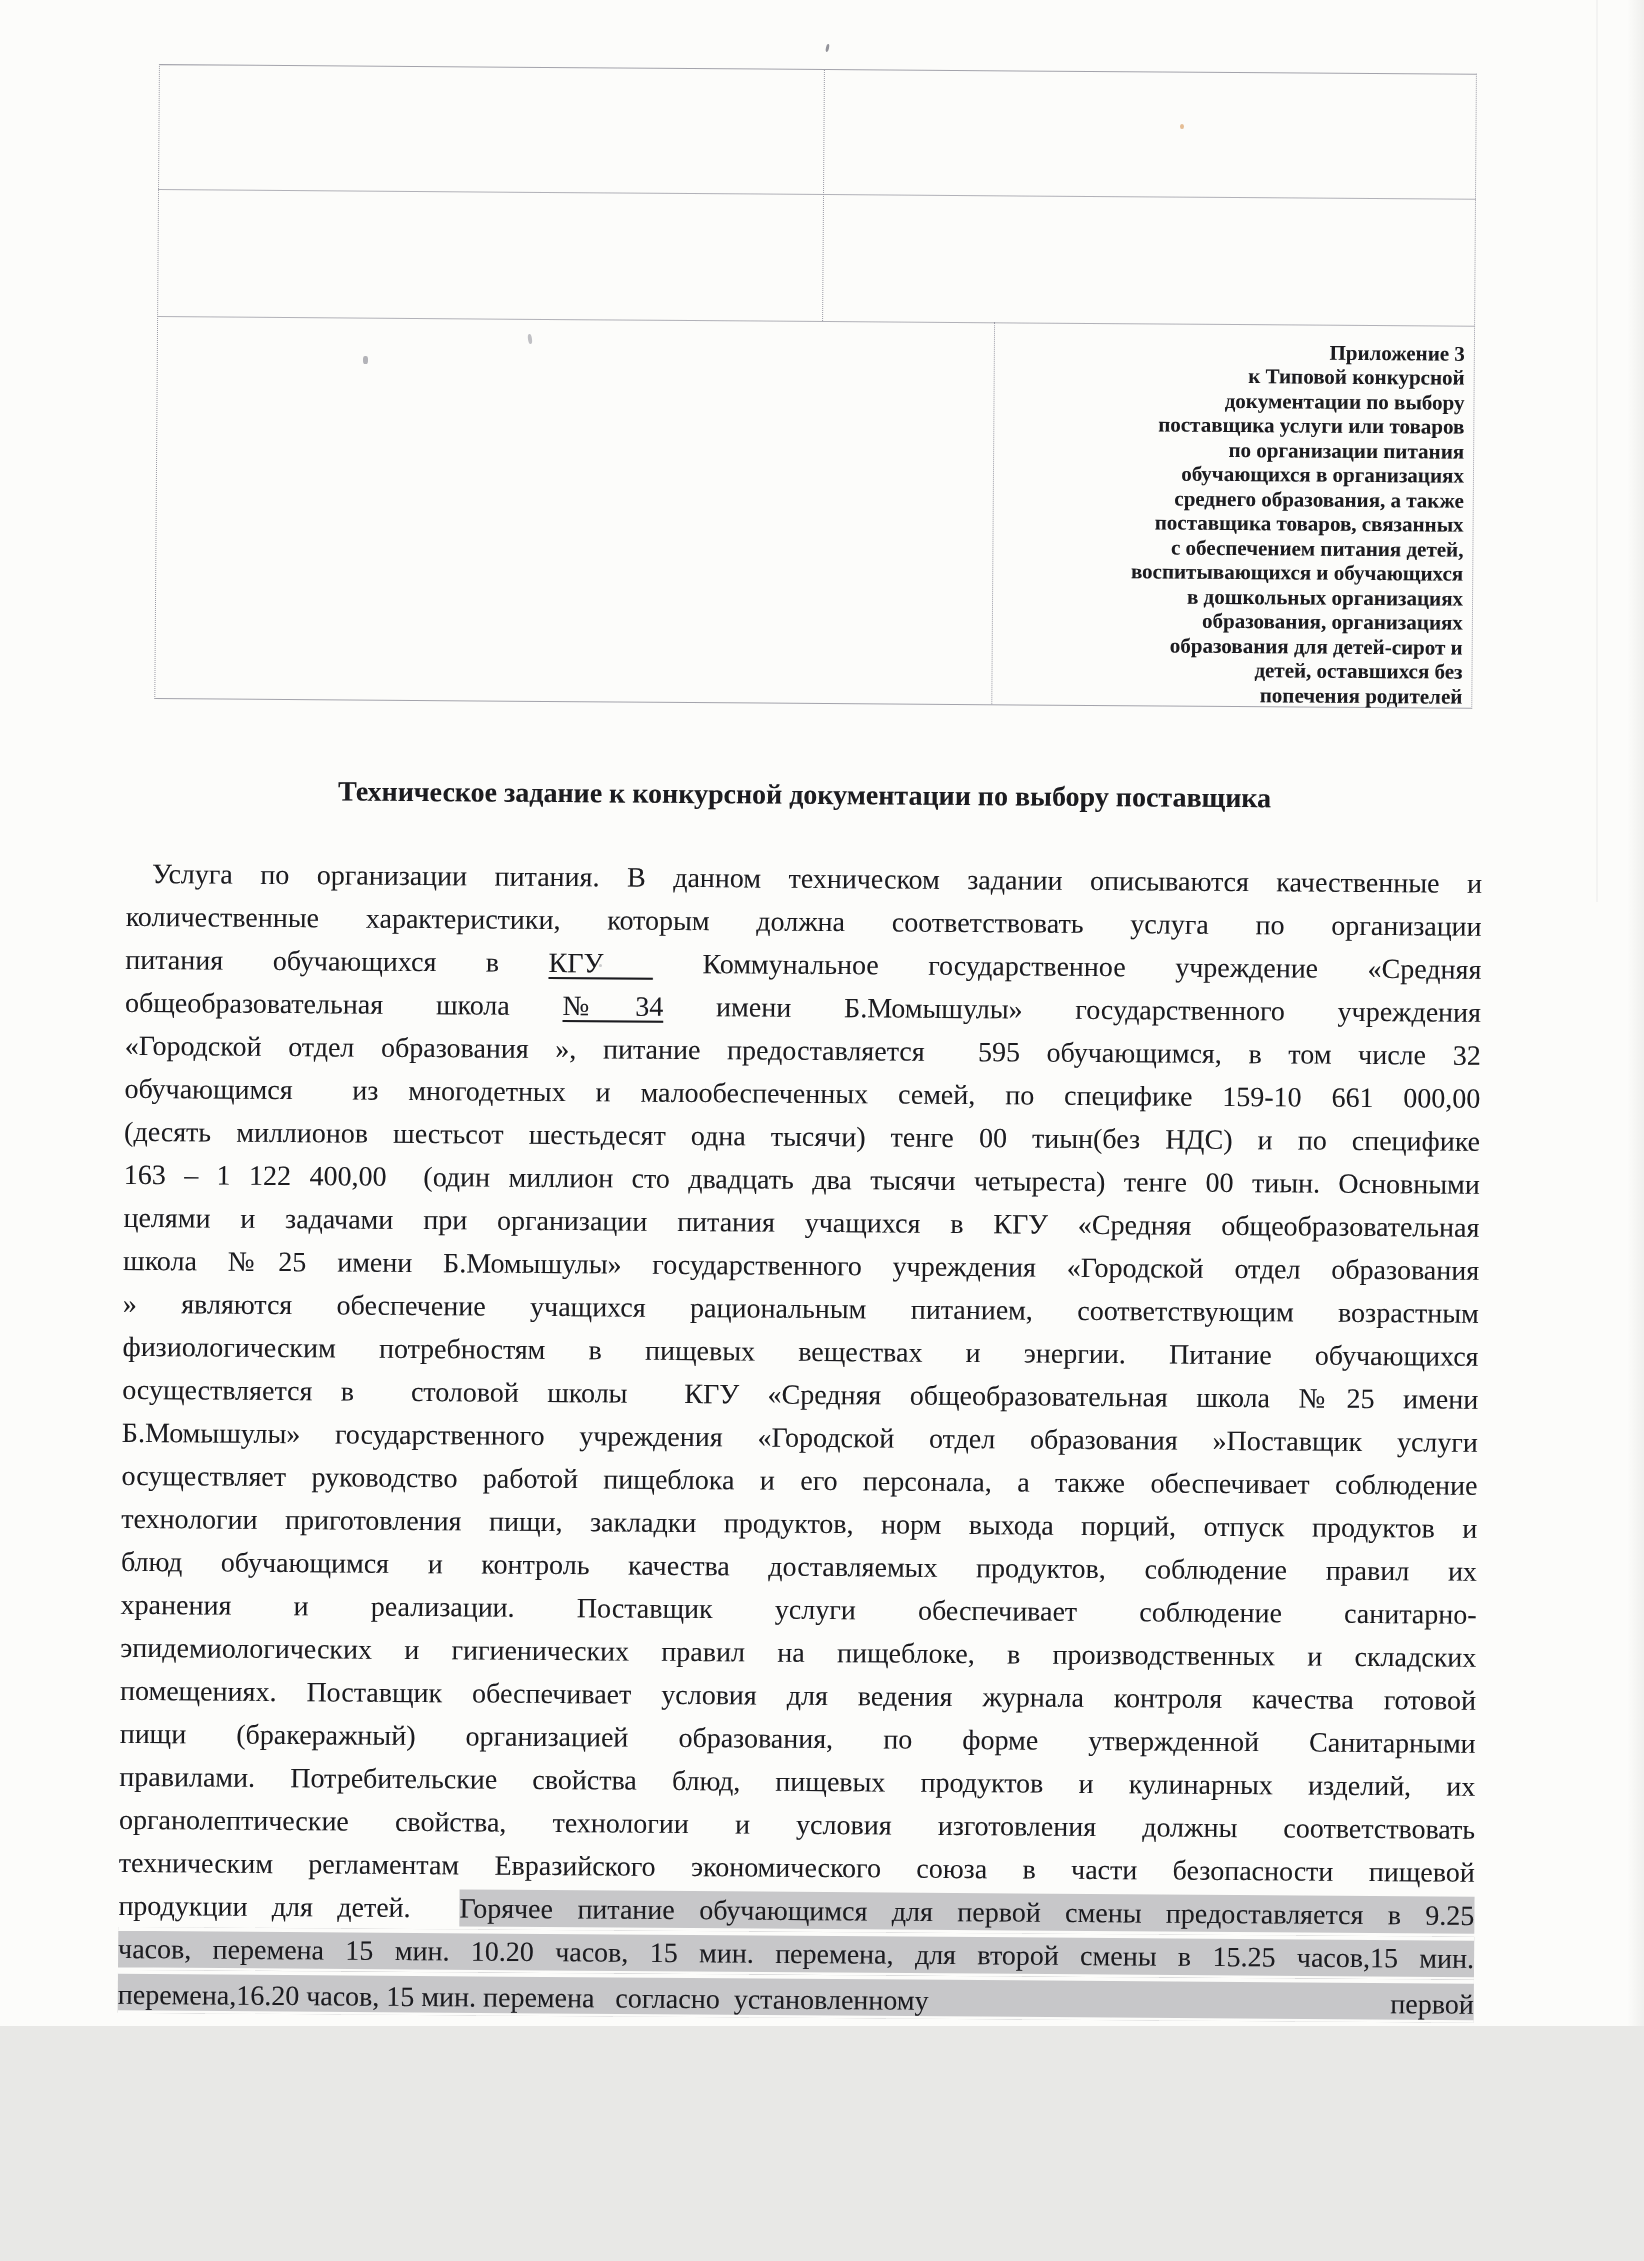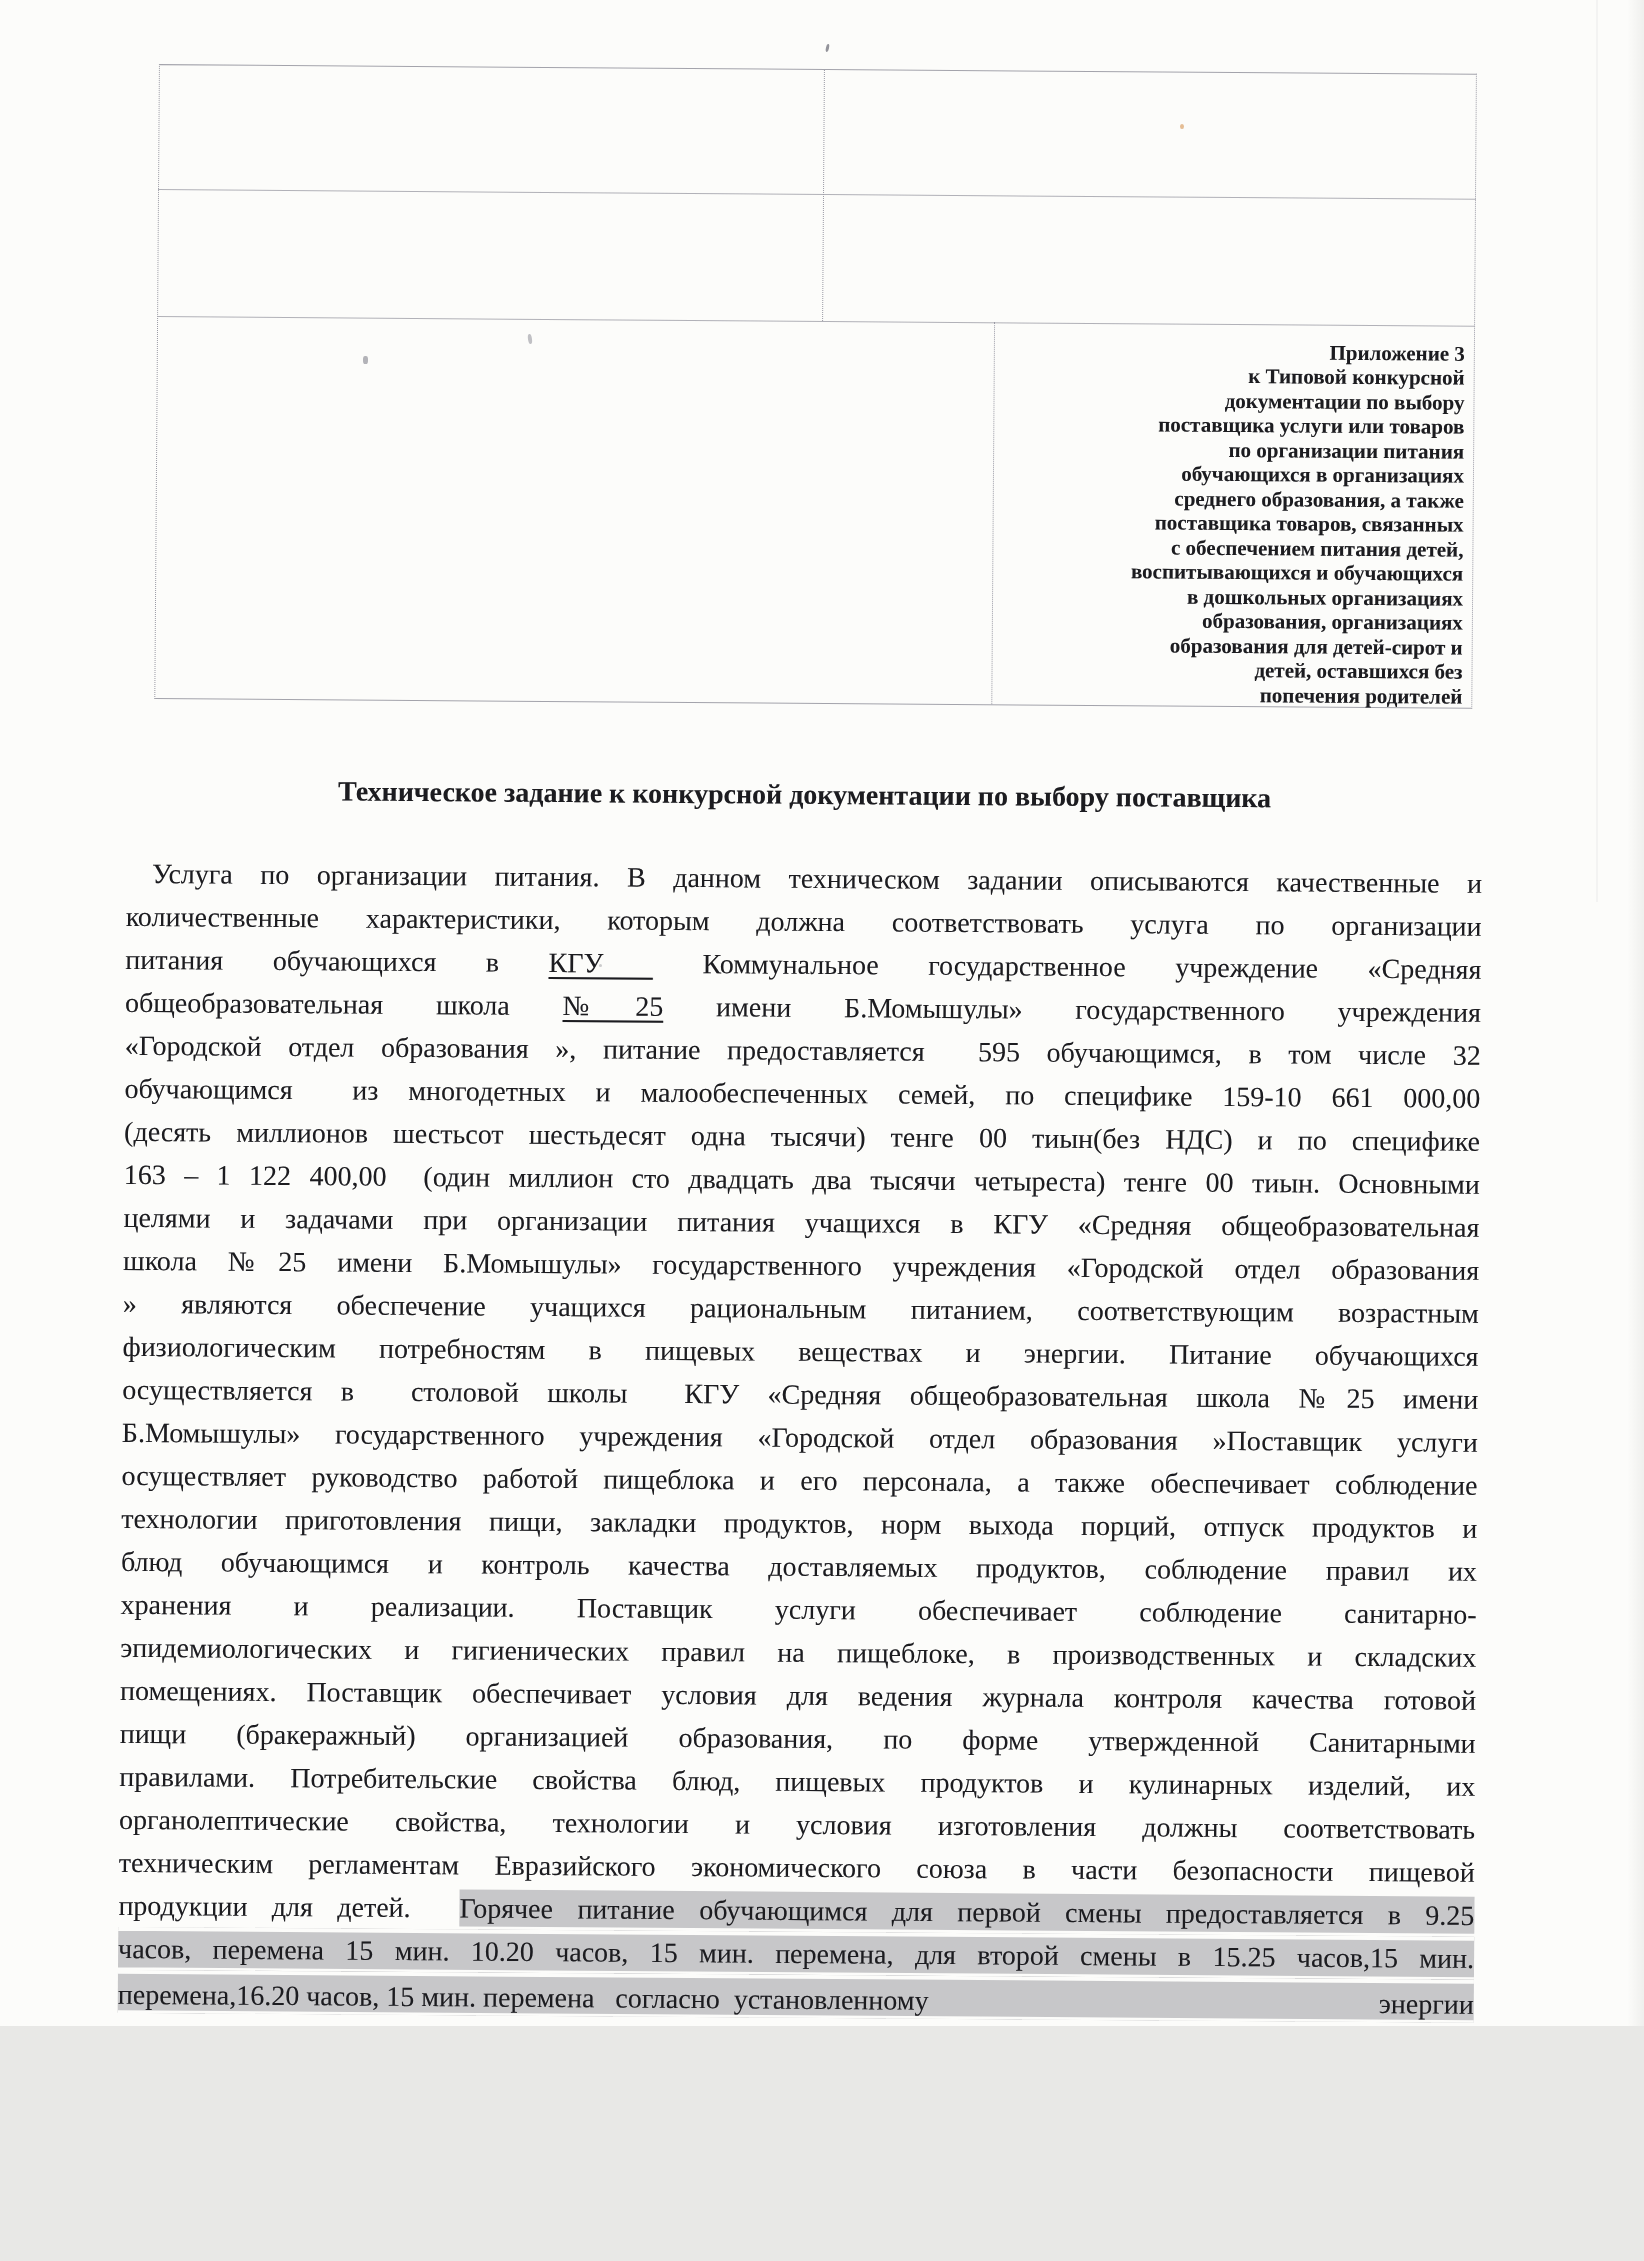--- a/index.html
+++ b/index.html
@@ -140,21 +140,21 @@
 попечения родителей</div>
       </div>
     </div>
 
     <div class="doc-title">Техническое задание к конкурсной документации по выбору поставщика</div>
 
     <div class="para" id="para">
         <div class="tline indent"><span>Услуга по организации питания. В данном техническом задании описываются качественные и</span></div>
         <div class="tline"><span>количественные характеристики, которым должна соответствовать услуга по организации</span></div>
         <div class="tline"><span>питания обучающихся в </span><span class="useg">КГУ </span><span> Коммунальное государственное учреждение «Средняя</span></div>
-        <div class="tline"><span>общеобразовательная школа </span><span class="useg">№25</span><span> имени Б.Момышулы» государственного учреждения</span></div>
+        <div class="tline"><span>общеобразовательная школа </span><span class="useg">№34</span><span> имени Б.Момышулы» государственного учреждения</span></div>
         <div class="tline"><span>«Городской отдел образования », питание предоставляется  595 обучающимся, в том числе 32</span></div>
         <div class="tline"><span>обучающимся  из многодетных и малообеспеченных семей, по специфике 159-10 661 000,00</span></div>
         <div class="tline"><span>(десять миллионов шестьсот шестьдесят одна тысячи) тенге 00 тиын(без НДС) и по специфике</span></div>
         <div class="tline"><span>163 – 1 122 400,00  (один миллион сто двадцать два тысячи четыреста) тенге 00 тиын. Основными</span></div>
         <div class="tline"><span>целями и задачами при организации питания учащихся в КГУ «Средняя общеобразовательная</span></div>
         <div class="tline"><span>школа №25 имени Б.Момышулы» государственного учреждения «Городской отдел образования</span></div>
         <div class="tline"><span>» являются обеспечение учащихся рациональным питанием, соответствующим возрастным</span></div>
         <div class="tline"><span>физиологическим потребностям в пищевых веществах и энергии. Питание обучающихся</span></div>
         <div class="tline"><span>осуществляется в  столовой школы  КГУ «Средняя общеобразовательная школа №25 имени</span></div>
         <div class="tline"><span>Б.Момышулы» государственного учреждения «Городской отдел образования »Поставщик услуги</span></div>
@@ -163,21 +163,21 @@
         <div class="tline"><span>блюд обучающимся и контроль качества доставляемых продуктов, соблюдение правил их</span></div>
         <div class="tline"><span>хранения и реализации. Поставщик услуги обеспечивает соблюдение санитарно-</span></div>
         <div class="tline"><span>эпидемиологических и гигиенических правил на пищеблоке, в производственных и складских</span></div>
         <div class="tline"><span>помещениях. Поставщик обеспечивает условия для ведения журнала контроля качества готовой</span></div>
         <div class="tline"><span>пищи (бракеражный) организацией образования, по форме утвержденной Санитарными</span></div>
         <div class="tline"><span>правилами. Потребительские свойства блюд, пищевых продуктов и кулинарных изделий, их</span></div>
         <div class="tline"><span>органолептические свойства, технологии и условия изготовления должны соответствовать</span></div>
         <div class="tline"><span>техническим регламентам Евразийского экономического союза в части безопасности пищевой</span></div>
         <div class="tline"><span>продукции для детей.  </span><span class="hlseg">Горячее питание обучающимся для первой смены предоставляется в 9.25</span></div>
         <div class="tline band"><span class="hlseg">часов, перемена 15 мин. 10.20 часов, 15 мин. перемена, для второй смены в 15.25 часов,15 мин.</span></div>
-        <div class="tline band split"><span class="hlseg">перемена,16.20 часов, 15 мин. перемена   согласно  установленному</span><span class="hlseg">энергии</span></div>
+        <div class="tline band split"><span class="hlseg">перемена,16.20 часов, 15 мин. перемена   согласно  установленному</span><span class="hlseg">первой</span></div>
       </div>
   </div>
 
   <div class="speck sp1"></div>
   <div class="speck sp2"></div>
   <div class="speck sp3"></div>
   <div class="speck sp4"></div>
   <div class="speck sp5"></div>
   <div class="streak"></div>
 </div>

